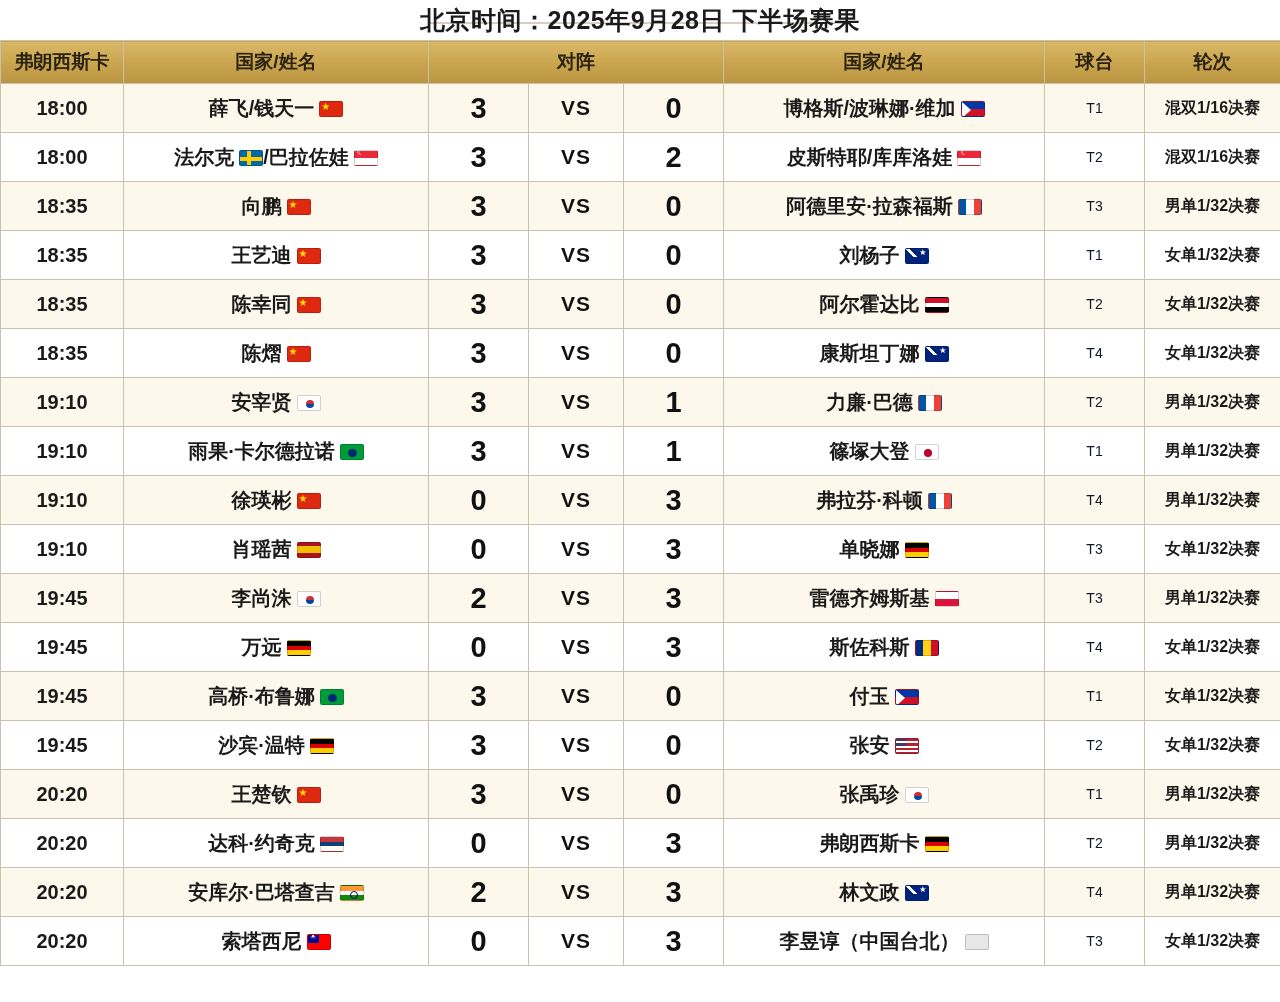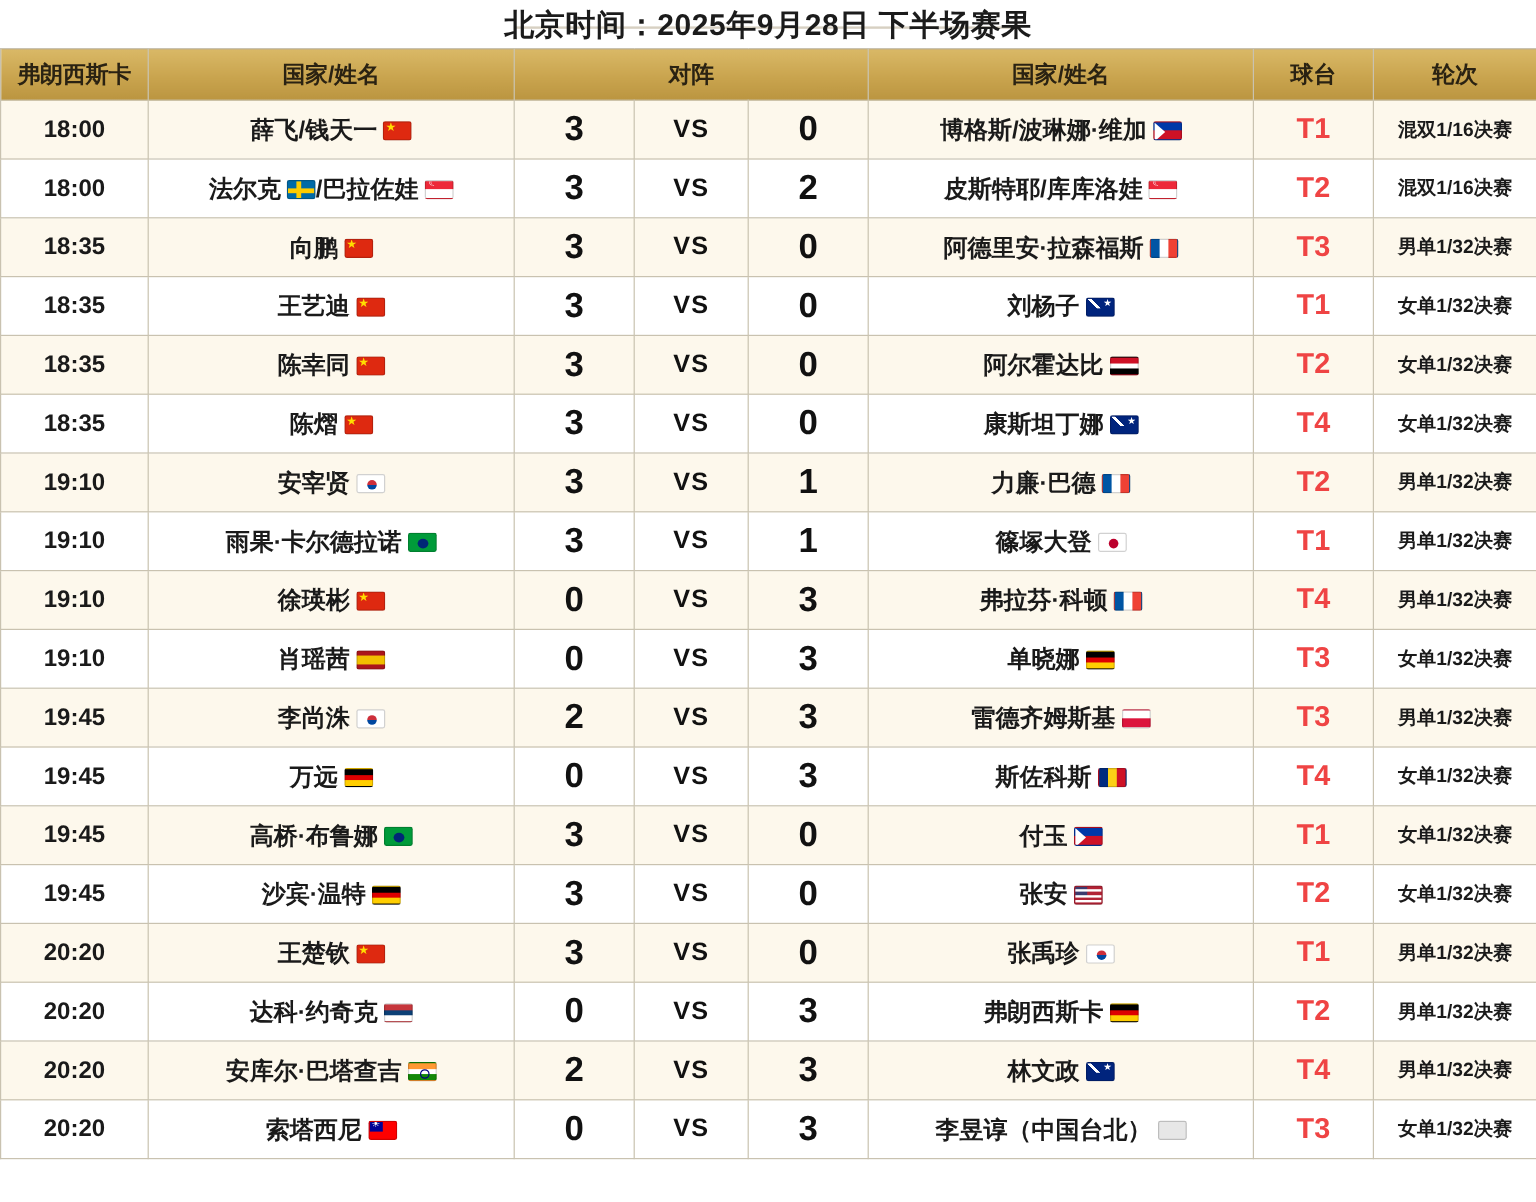--- a/index.html
+++ b/index.html
@@ -98,23 +98,23 @@
     color: #111111;
   }
   td.vs {
     font-size: 21px;
     font-weight: bold;
     color: #111111;
     letter-spacing: 1px;
     margin-top: 29px;
   }
   td.tbl {
-    font-size: 24px;
-    font-weight: bold;
-    color: #ef4444;
+    font-size: 14px;
+    font-weight: normal;
+    color: #0f172a;
   }
   td.round {
     font-size: 16px;
     font-weight: bold;
     color: #1a1a1a;
     white-space: nowrap;
   }
   .flag {
     display: inline-block;
     width: 24px;

